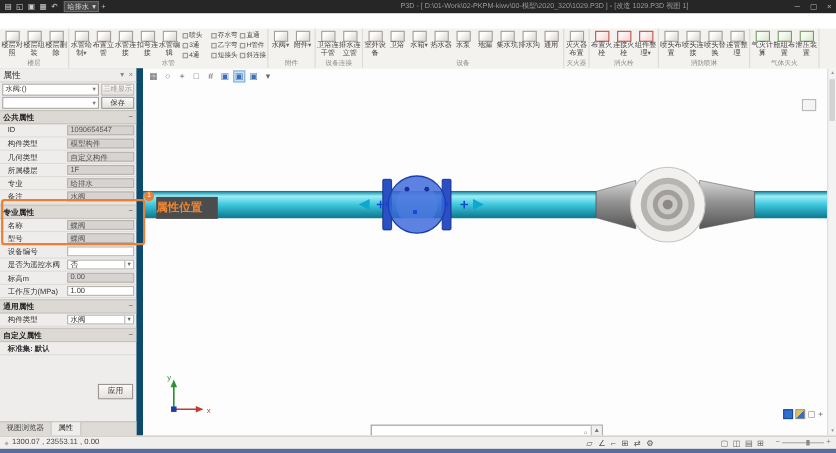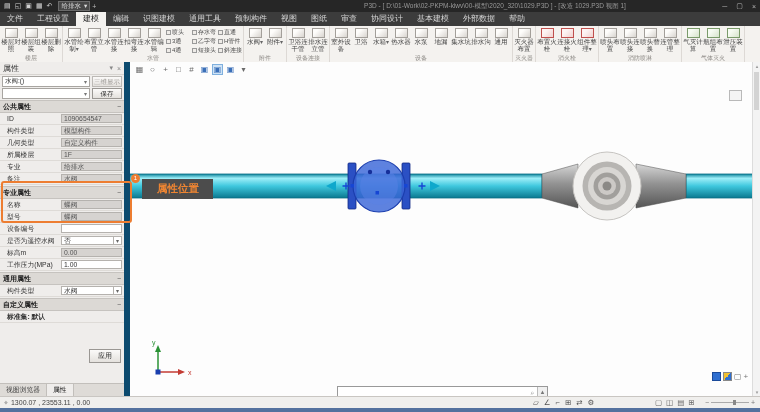--- a/index.html
+++ b/index.html
@@ -86,21 +86,21 @@
   .cmdbar .mag{width:9px;color:#888;font-size:7px;text-align:center;}
   .cmdbar .up{width:9px;height:11px;border-left:1px solid #bbb;color:#777;font-size:6px;text-align:center;line-height:11px;background:#f0f0f0;}
   .navwidget{position:absolute;left:582px;top:310px;display:flex;gap:2px;align-items:center;}
   .nw{width:9px;height:9px;box-sizing:border-box;}
   .nw-cube{background:#2f6fd0;border:1px solid #1a4a9a;}
   .nw-compass{background:linear-gradient(135deg,#f0c030 50%,#2f6fd0 50%);border:1px solid #888;}
   .nw-glyph{font-size:8px;color:#777;line-height:9px;text-align:center;width:auto;}
   
   .hl-rect{position:absolute;left:1px;top:181px;width:127px;height:38px;border:2px solid #ed7d31;border-radius:3px;z-index:30;}
   .callout{position:absolute;left:142px;top:179px;z-index:31;display:flex;align-items:center;}
-  .callout .box{background:#4c4c4c;color:#ef8532;font-weight:bold;font-size:10.5px;padding:3px 14px 3px 15px;}
+  .callout .box{background:#4c4c4c;color:#ef8532;font-weight:bold;font-size:10.5px;padding:3px 14px 3px 0;}
   .badge{position:absolute;left:131px;top:174px;width:9px;height:9px;border-radius:50%;background:#ed7d31;color:#fff;
          font-size:6px;text-align:center;line-height:9px;z-index:32;}
   
   .statusbar{position:absolute;left:0;top:396px;width:760px;height:12px;background:#f0efed;border-top:1px solid #c9c6c2;
              box-sizing:border-box;display:flex;align-items:center;font-size:7px;color:#444;}
   .coords{margin-left:4px;display:flex;gap:3px;align-items:center;white-space:nowrap;}
   .coords .ci{color:#777;}
   .snaps{position:absolute;left:533px;display:flex;gap:5px;color:#555;font-size:7.5px;}
   .viewicons{position:absolute;left:655px;display:flex;gap:4px;color:#666;font-size:7.5px;}
   .zoomctl{position:absolute;left:705px;display:flex;align-items:center;gap:2px;color:#777;}
@@ -127,36 +127,20 @@
     </div>
     <span class="plus-btn">+</span>
     <div class="win-title">P3D - [ D:\01-Work\02-PKPM-kiwv\00-模型\2020_320\1029.P3D ] - [改造 1029.P3D 视图 1]</div>
     <div class="win-ctrl" id="winctrl">
         <span>─</span>
         <span>▢</span>
         <span>×</span>
       </div>
   </div>
 
-  <div class="tabbar" id="tabbar">
-      <div class="tab">文件</div>
-      <div class="tab">工程设置</div>
-      <div class="tab active">建模</div>
-      <div class="tab">编辑</div>
-      <div class="tab">识图建模</div>
-      <div class="tab">通用工具</div>
-      <div class="tab">预制构件</div>
-      <div class="tab">视图</div>
-      <div class="tab">图纸</div>
-      <div class="tab">审查</div>
-      <div class="tab">协同设计</div>
-      <div class="tab">基本建模</div>
-      <div class="tab">外部数据</div>
-      <div class="tab">帮助</div>
-    </div>
 
   <div class="ribbon" id="ribbon">
       <div class="grp">
         <div class="grp-body">
           <div class="rbtn">
             <div class="ricon"></div>
             <div class="rlabel">楼层对照</div>
           </div>
           <div class="rbtn">
             <div class="ricon"></div>

